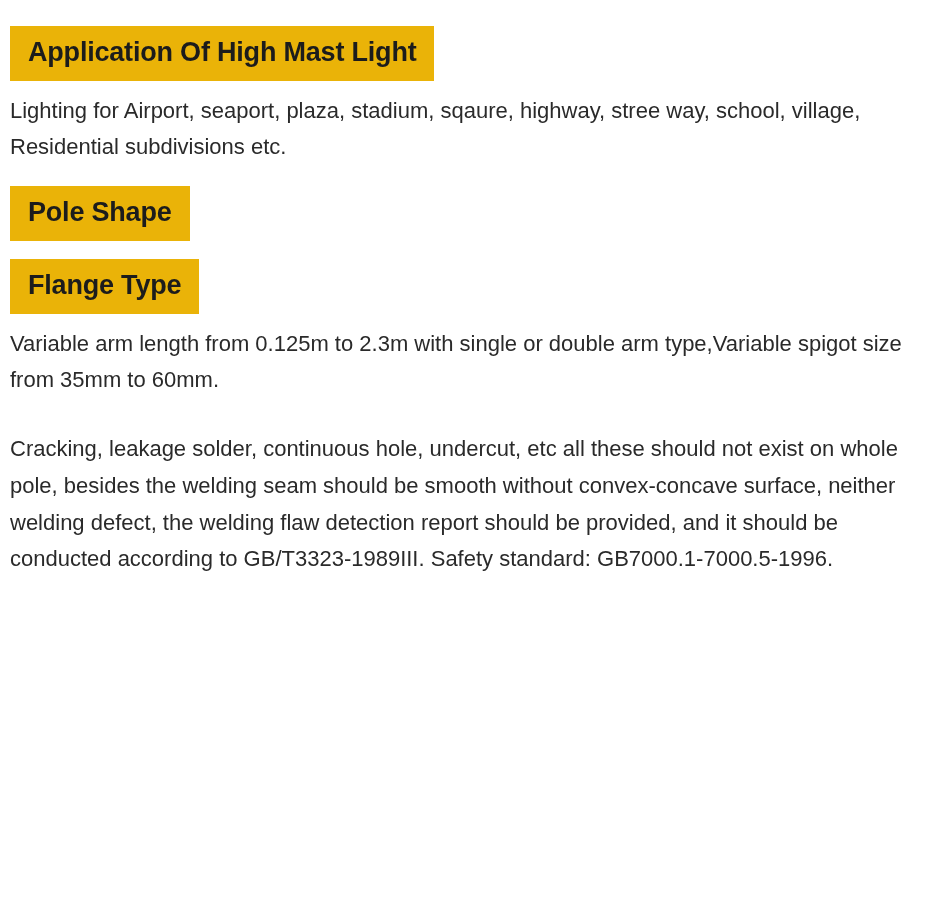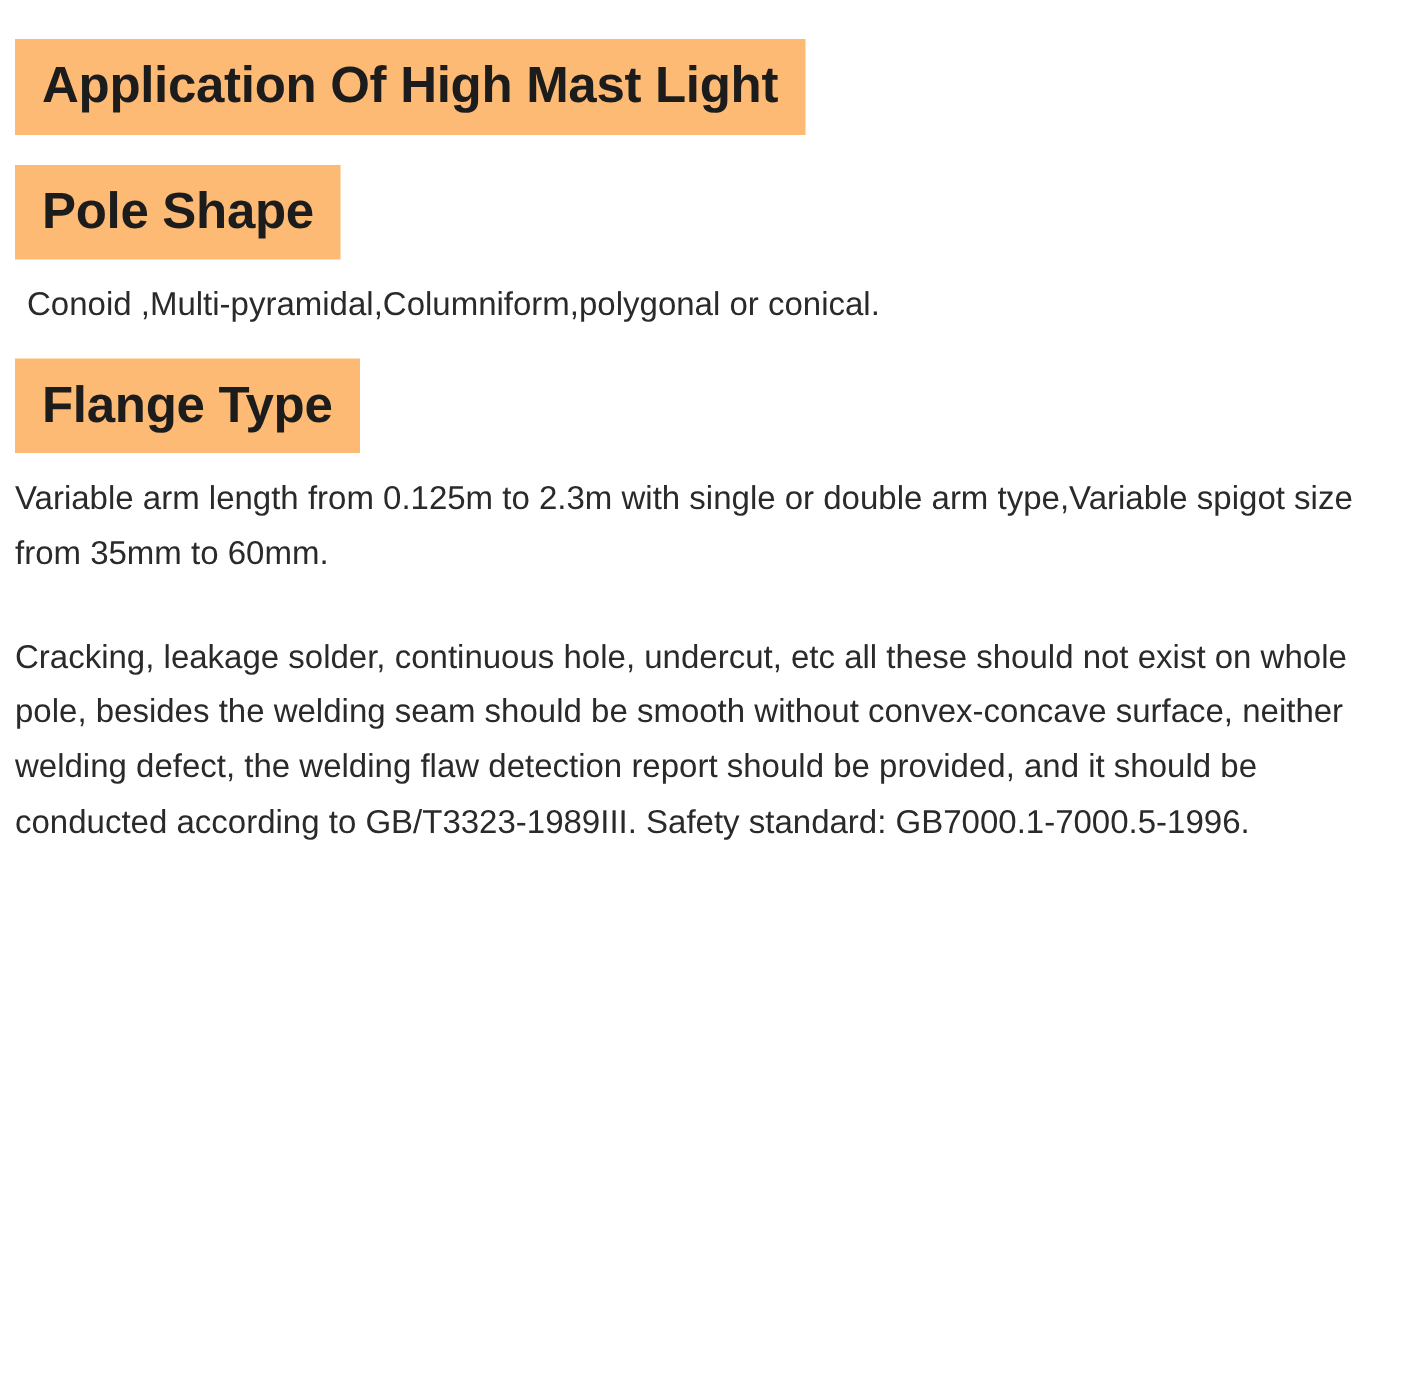--- a/index.html
+++ b/index.html
@@ -23,22 +23,22 @@
   }
   .section {
     margin: 0 0 0 0;
   }
   .heading-wrap {
     display: block;
   }
   h2.heading {
     display: inline-block;
     margin: 0;
-    background: #fdba74;
-    font-size: 34px;
+    background: #eab308;
+    font-size: 27px;
     line-height: 1.25;
     font-weight: bold;
     letter-spacing: -0.2px;
     color: #1c1c1c;
     padding: 10px 18px 11px 18px;
     box-sizing: border-box;
   }
   .heading-indent-1 { margin-left: 40px; }
   .heading-indent-2 { margin-left: 42px; }
   .heading-indent-3 { margin-left: 30px; }
@@ -64,29 +64,29 @@
 </style>
 </head>
 <body>
 
 <div class="page">
 
   <div class="section">
     <div class="heading-wrap">
       <h2 class="heading heading-indent-1">Application Of High Mast Light</h2>
     </div>
+    <p class="body-text">Lighting for Airport, seaport, plaza, stadium, sqaure, highway, stree way, school, village, Residential subdivisions etc.</p>
   </div>
 
   <div class="sp-a"></div>
 
   <div class="section">
     <div class="heading-wrap">
       <h2 class="heading heading-indent-2">Pole Shape</h2>
     </div>
-    <p class="body-text body-tight indent-small">Conoid ,Multi-pyramidal,Columniform,polygonal or conical.</p>
   </div>
 
   <div class="sp-c"></div>
 
   <div class="section">
     <div class="heading-wrap">
       <h2 class="heading heading-indent-3">Flange Type</h2>
     </div>
     <p class="body-text">Variable arm length from 0.125m to 2.3m with single or double arm type,Variable spigot size from 35mm to 60mm.</p>
   </div>

